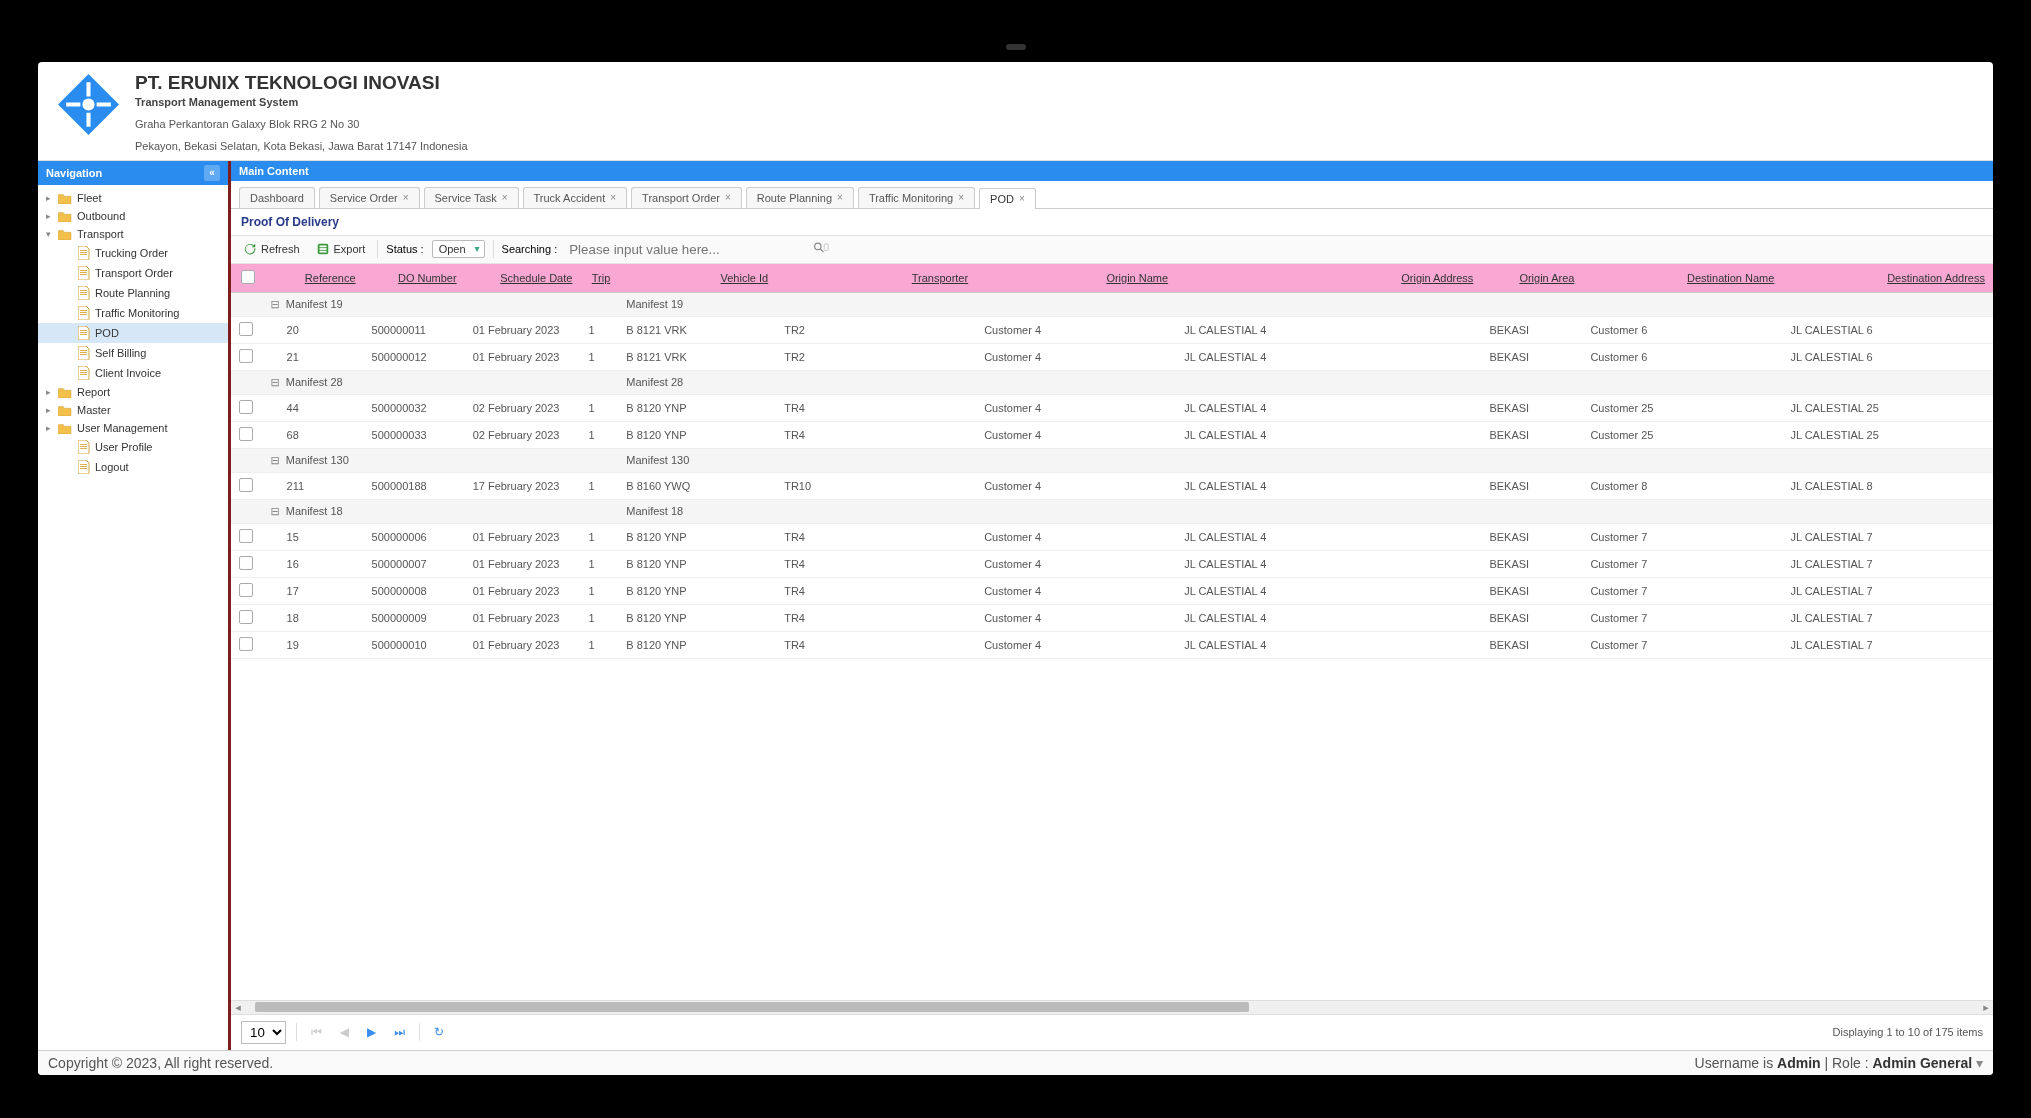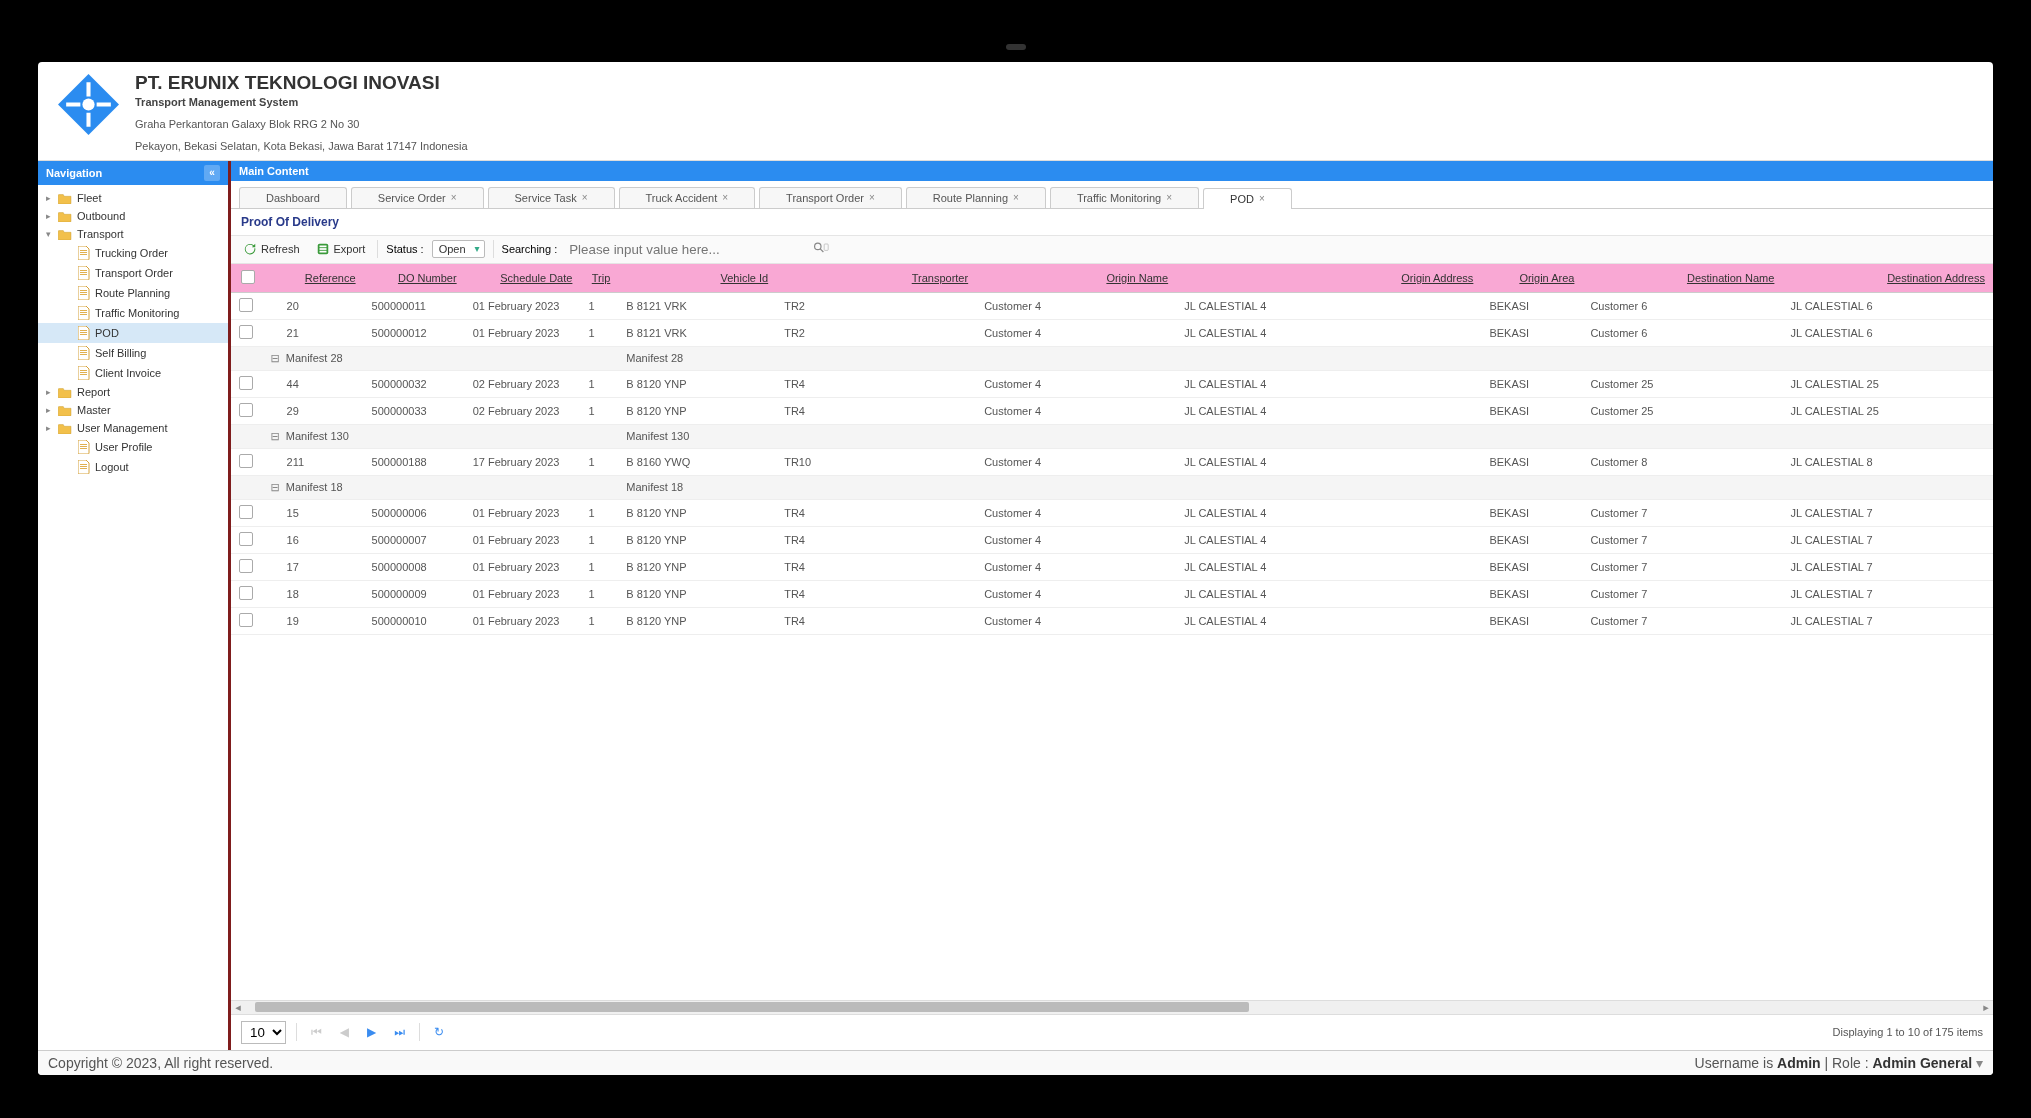--- a/index.html
+++ b/index.html
@@ -19,21 +19,21 @@
 .tree { padding: 4px 0; flex: 1; overflow: auto; }
 .tree-item { padding: 3px 4px 3px 8px; display: flex; align-items: center; cursor: pointer; color: #333; }
 .tree-item.level1 { padding-left: 8px; }
 .tree-item.level2 { padding-left: 28px; }
 .tree-item.selected { background: #d6e8f7; }
 .expander { width: 10px; color: #888; font-size: 9px; margin-right: 2px; }
 .folder-icon { width: 14px; height: 12px; margin-right: 5px; display: inline-block; }
 .file-icon { width: 12px; height: 14px; margin-right: 5px; display: inline-block; }
 .main-panel { flex: 1; display: flex; flex-direction: column; min-width: 0; }
 .tabs { display: flex; padding: 6px 8px 0; border-bottom: 1px solid #ccc; gap: 4px; }
-.tab { border: 1px solid #ccc; border-bottom: none; border-radius: 3px 3px 0 0; padding: 4px 26px; font-size: 11px; color: #555; background: #f7f7f7; display: flex; align-items: center; gap: 5px; cursor: pointer; }
+.tab { border: 1px solid #ccc; border-bottom: none; border-radius: 3px 3px 0 0; padding: 4px 10px; font-size: 11px; color: #555; background: #f7f7f7; display: flex; align-items: center; gap: 5px; cursor: pointer; }
 .tab.active { background: #fff; color: #333; position: relative; top: 1px; }
 .tab-close { color: #888; font-size: 10px; cursor: pointer; }
 .section-title { font-weight: bold; color: #293a8a; padding: 6px 10px; font-size: 12px; }
 .toolbar { display: flex; align-items: center; padding: 4px 8px; gap: 8px; border-top: 1px solid #e5e5e5; border-bottom: 1px solid #e5e5e5; background: #fafafa; }
 .tb-btn { display: flex; align-items: center; gap: 4px; padding: 2px 4px; cursor: pointer; color: #333; }
 .tb-sep { width: 1px; height: 18px; background: #ddd; }
 .status-select { border: 1px solid #bbb; padding: 2px 18px 2px 6px; background: #fff; border-radius: 2px; position: relative; color: #333; cursor: pointer; }
 .status-select::after { content: "▾"; position: absolute; right: 4px; color: #3a8; font-size: 10px; }
 .search-input { border: none; background: transparent; padding: 2px 4px; width: 240px; color: #0c4a6e; outline: none; }
 .search-icon { color: #888; }
@@ -308,20 +308,26 @@
                   <th style="width: 150px;">Vehicle Id</th>
                   <th style="width: 190px;">Transporter</th>
                   <th style="width: 190px;">Origin Name</th>
                   <th style="width: 290px;">Origin Address</th>
                   <th style="width: 96px;">Origin Area</th>
                   <th style="width: 190px;">Destination Name</th>
                   <th style="width: 200px;">Destination Address</th>
                 </tr>
               </thead>
             <tbody id="tbody">
+                <tr class="group-row">
+                  <td></td>
+                  <td colspan="4"><span class="group-toggle">⊟</span>Manifest 19</td>
+                  <td>Manifest 19</td>
+                  <td colspan="6"></td>
+                </tr>
                 <tr>
                   <td><span class="checkbox"></span></td>
                   <td style="padding-left:24px">20</td>
                   <td>500000011</td>
                   <td>01 February 2023</td>
                   <td>1</td>
                   <td>B 8121 VRK</td>
                   <td>TR2</td>
                   <td>Customer 4</td>
                   <td>JL CALESTIAL 4</td>
@@ -358,21 +364,21 @@
                   <td>B 8120 YNP</td>
                   <td>TR4</td>
                   <td>Customer 4</td>
                   <td>JL CALESTIAL 4</td>
                   <td>BEKASI</td>
                   <td>Customer 25</td>
                   <td>JL CALESTIAL 25</td>
                 </tr>
                 <tr>
                   <td><span class="checkbox"></span></td>
-                  <td style="padding-left:24px">29</td>
+                  <td style="padding-left:24px">68</td>
                   <td>500000033</td>
                   <td>02 February 2023</td>
                   <td>1</td>
                   <td>B 8120 YNP</td>
                   <td>TR4</td>
                   <td>Customer 4</td>
                   <td>JL CALESTIAL 4</td>
                   <td>BEKASI</td>
                   <td>Customer 25</td>
                   <td>JL CALESTIAL 25</td>

